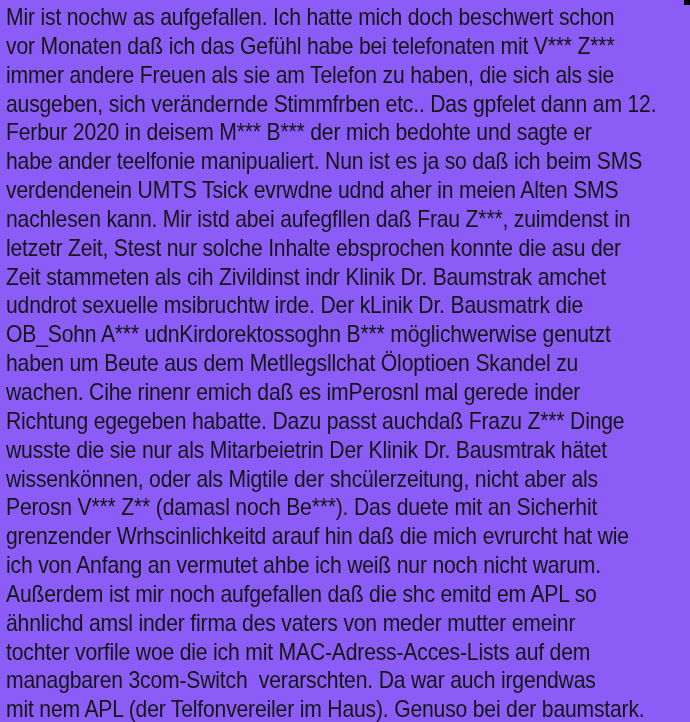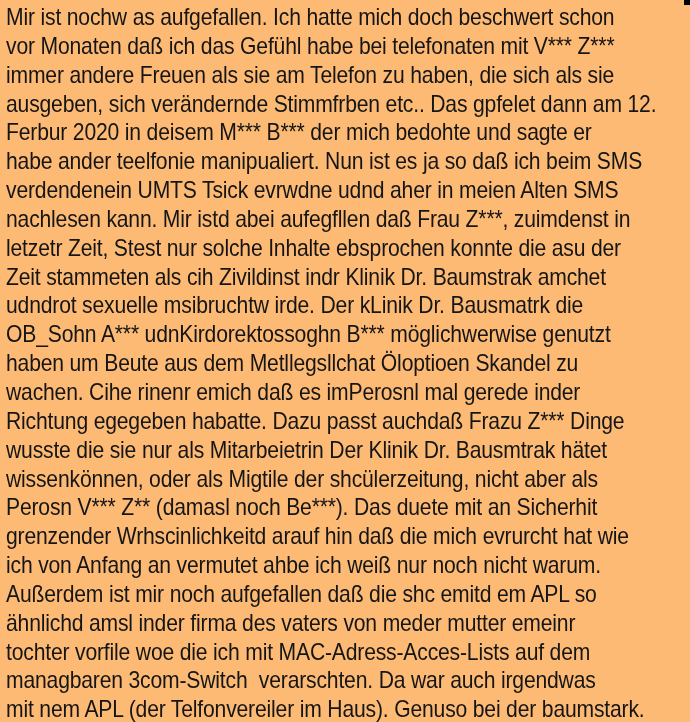--- a/index.html
+++ b/index.html
@@ -9,21 +9,21 @@
   }
   body {
     width: 690px;
     height: 722px;
     overflow: hidden;
     position: relative;
   }
   .page {
     width: 690px;
     height: 722px;
-    background: #fdba74;
+    background: #8b5cf6;
     position: relative;
   }
   .text-block {
     position: absolute;
     top: 3px;
     left: 6px;
     width: 784px;               
     transform: scaleX(0.88);    
     transform-origin: 0 0;
     font-family: "Liberation Sans", "DejaVu Sans", sans-serif;

